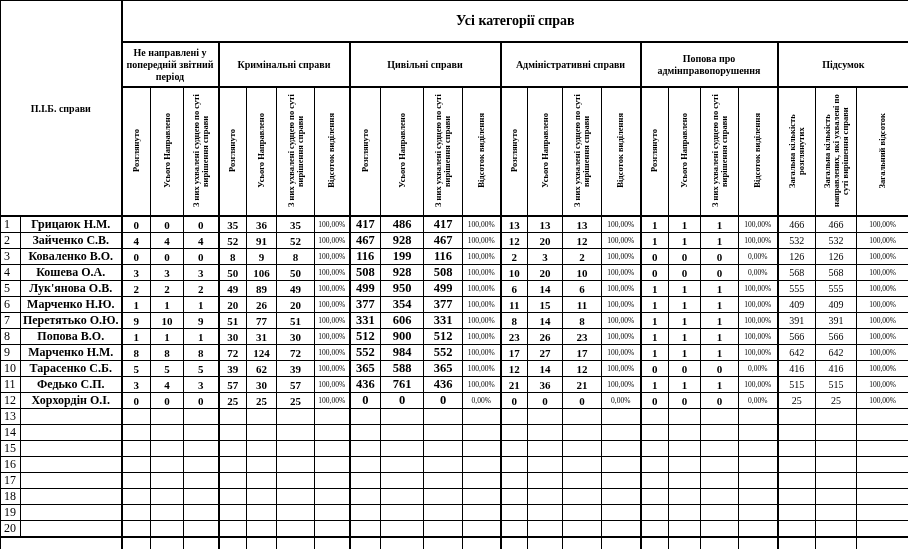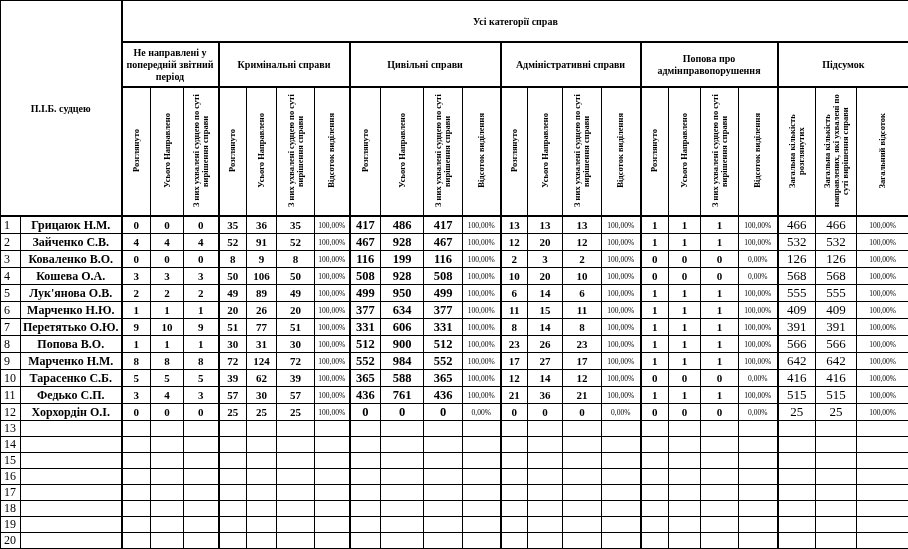--- a/index.html
+++ b/index.html
@@ -4,29 +4,29 @@
 <style>
   html, body { margin:0; padding:0; background:#fff; }
   body { width:908px; height:549px; overflow:hidden; font-family:"Liberation Serif", serif; color:#000; }
   table { border-collapse:collapse; table-layout:fixed; width:908px; }
   td, th { border:1px solid #000; padding:0; text-align:center; vertical-align:middle; overflow:hidden; }
   .thick-l { border-left:2px solid #000; }
   .thick-b { border-bottom:2px solid #000; }
   .thick-t { border-top:2px solid #000; }
   th { font-weight:bold; font-size:10px; }
   .grp { font-size:10px; line-height:12px; height:43px; }
-  .top { height:40px; font-size:10px; }
+  .top { height:40px; font-size:14px; }
   .vert { height:127px; position:relative; }
   .vert span { display:inline-block; writing-mode:vertical-rl; transform:rotate(180deg); font-size:8.5px; line-height:9px; font-weight:bold; text-align:center; max-height:122px; }
   .num { font-size:12px; text-align:left; padding-left:3px; font-family:"Liberation Serif", serif; }
   .name { font-weight:bold; font-size:12px; }
   .val { font-weight:bold; font-size:11px; }
   .big { font-size:12.5px; }
   .pct { font-size:7.5px; font-weight:normal; }
-  .small { font-size:13px; font-weight:normal; }
+  .small { font-size:10px; font-weight:normal; }
   tr.data td { height:14px; }
   tr.total td { height:30px; }
 </style>
 </head>
 <body>
 
 <table>
   <colgroup>
     <col style="width:20px">
       <col style="width:101px">
@@ -48,21 +48,21 @@
     <col style="width:28px">
       <col style="width:32px">
       <col style="width:38px">
       <col style="width:39px">
     <col style="width:38px">
       <col style="width:41px">
       <col style="width:52px">
   </colgroup>
   <thead id="thead">
       <tr>
-        <th colspan="2" rowspan="3" class="thick-b">П.І.Б. судцею</th>
+        <th colspan="2" rowspan="3" class="thick-b">П.І.Б. справи</th>
         <th colspan="22" class="top thick-l thick-b">Усі категорії справ</th>
       </tr>
       <tr>
         <th colspan="3" class="grp thick-l thick-b">Не направлені у попередній звітний період</th>
         <th colspan="4" class="grp thick-l thick-b">Кримінальні справи</th>
         <th colspan="4" class="grp thick-l thick-b">Цивільні справи</th>
         <th colspan="4" class="grp thick-l thick-b">Адміністративні справи</th>
         <th colspan="4" class="grp thick-l thick-b">Попова про адмінправопорушення</th>
         <th colspan="3" class="grp thick-l thick-b">Підсумок</th>
       </tr>
@@ -226,21 +226,21 @@
         <td class="num">6</td>
         <td class="name">Марченко Н.Ю.</td>
         <td class="val thick-l">1</td>
         <td class="val">1</td>
         <td class="val">1</td>
         <td class="val thick-l">20</td>
         <td class="val">26</td>
         <td class="val">20</td>
         <td class="pct">100,00%</td>
         <td class="val big thick-l">377</td>
-        <td class="val big">634</td>
+        <td class="val big">354</td>
         <td class="val big">377</td>
         <td class="pct">100,00%</td>
         <td class="val thick-l">11</td>
         <td class="val">15</td>
         <td class="val">11</td>
         <td class="pct">100,00%</td>
         <td class="val thick-l">1</td>
         <td class="val">1</td>
         <td class="val">1</td>
         <td class="pct">100,00%</td>

